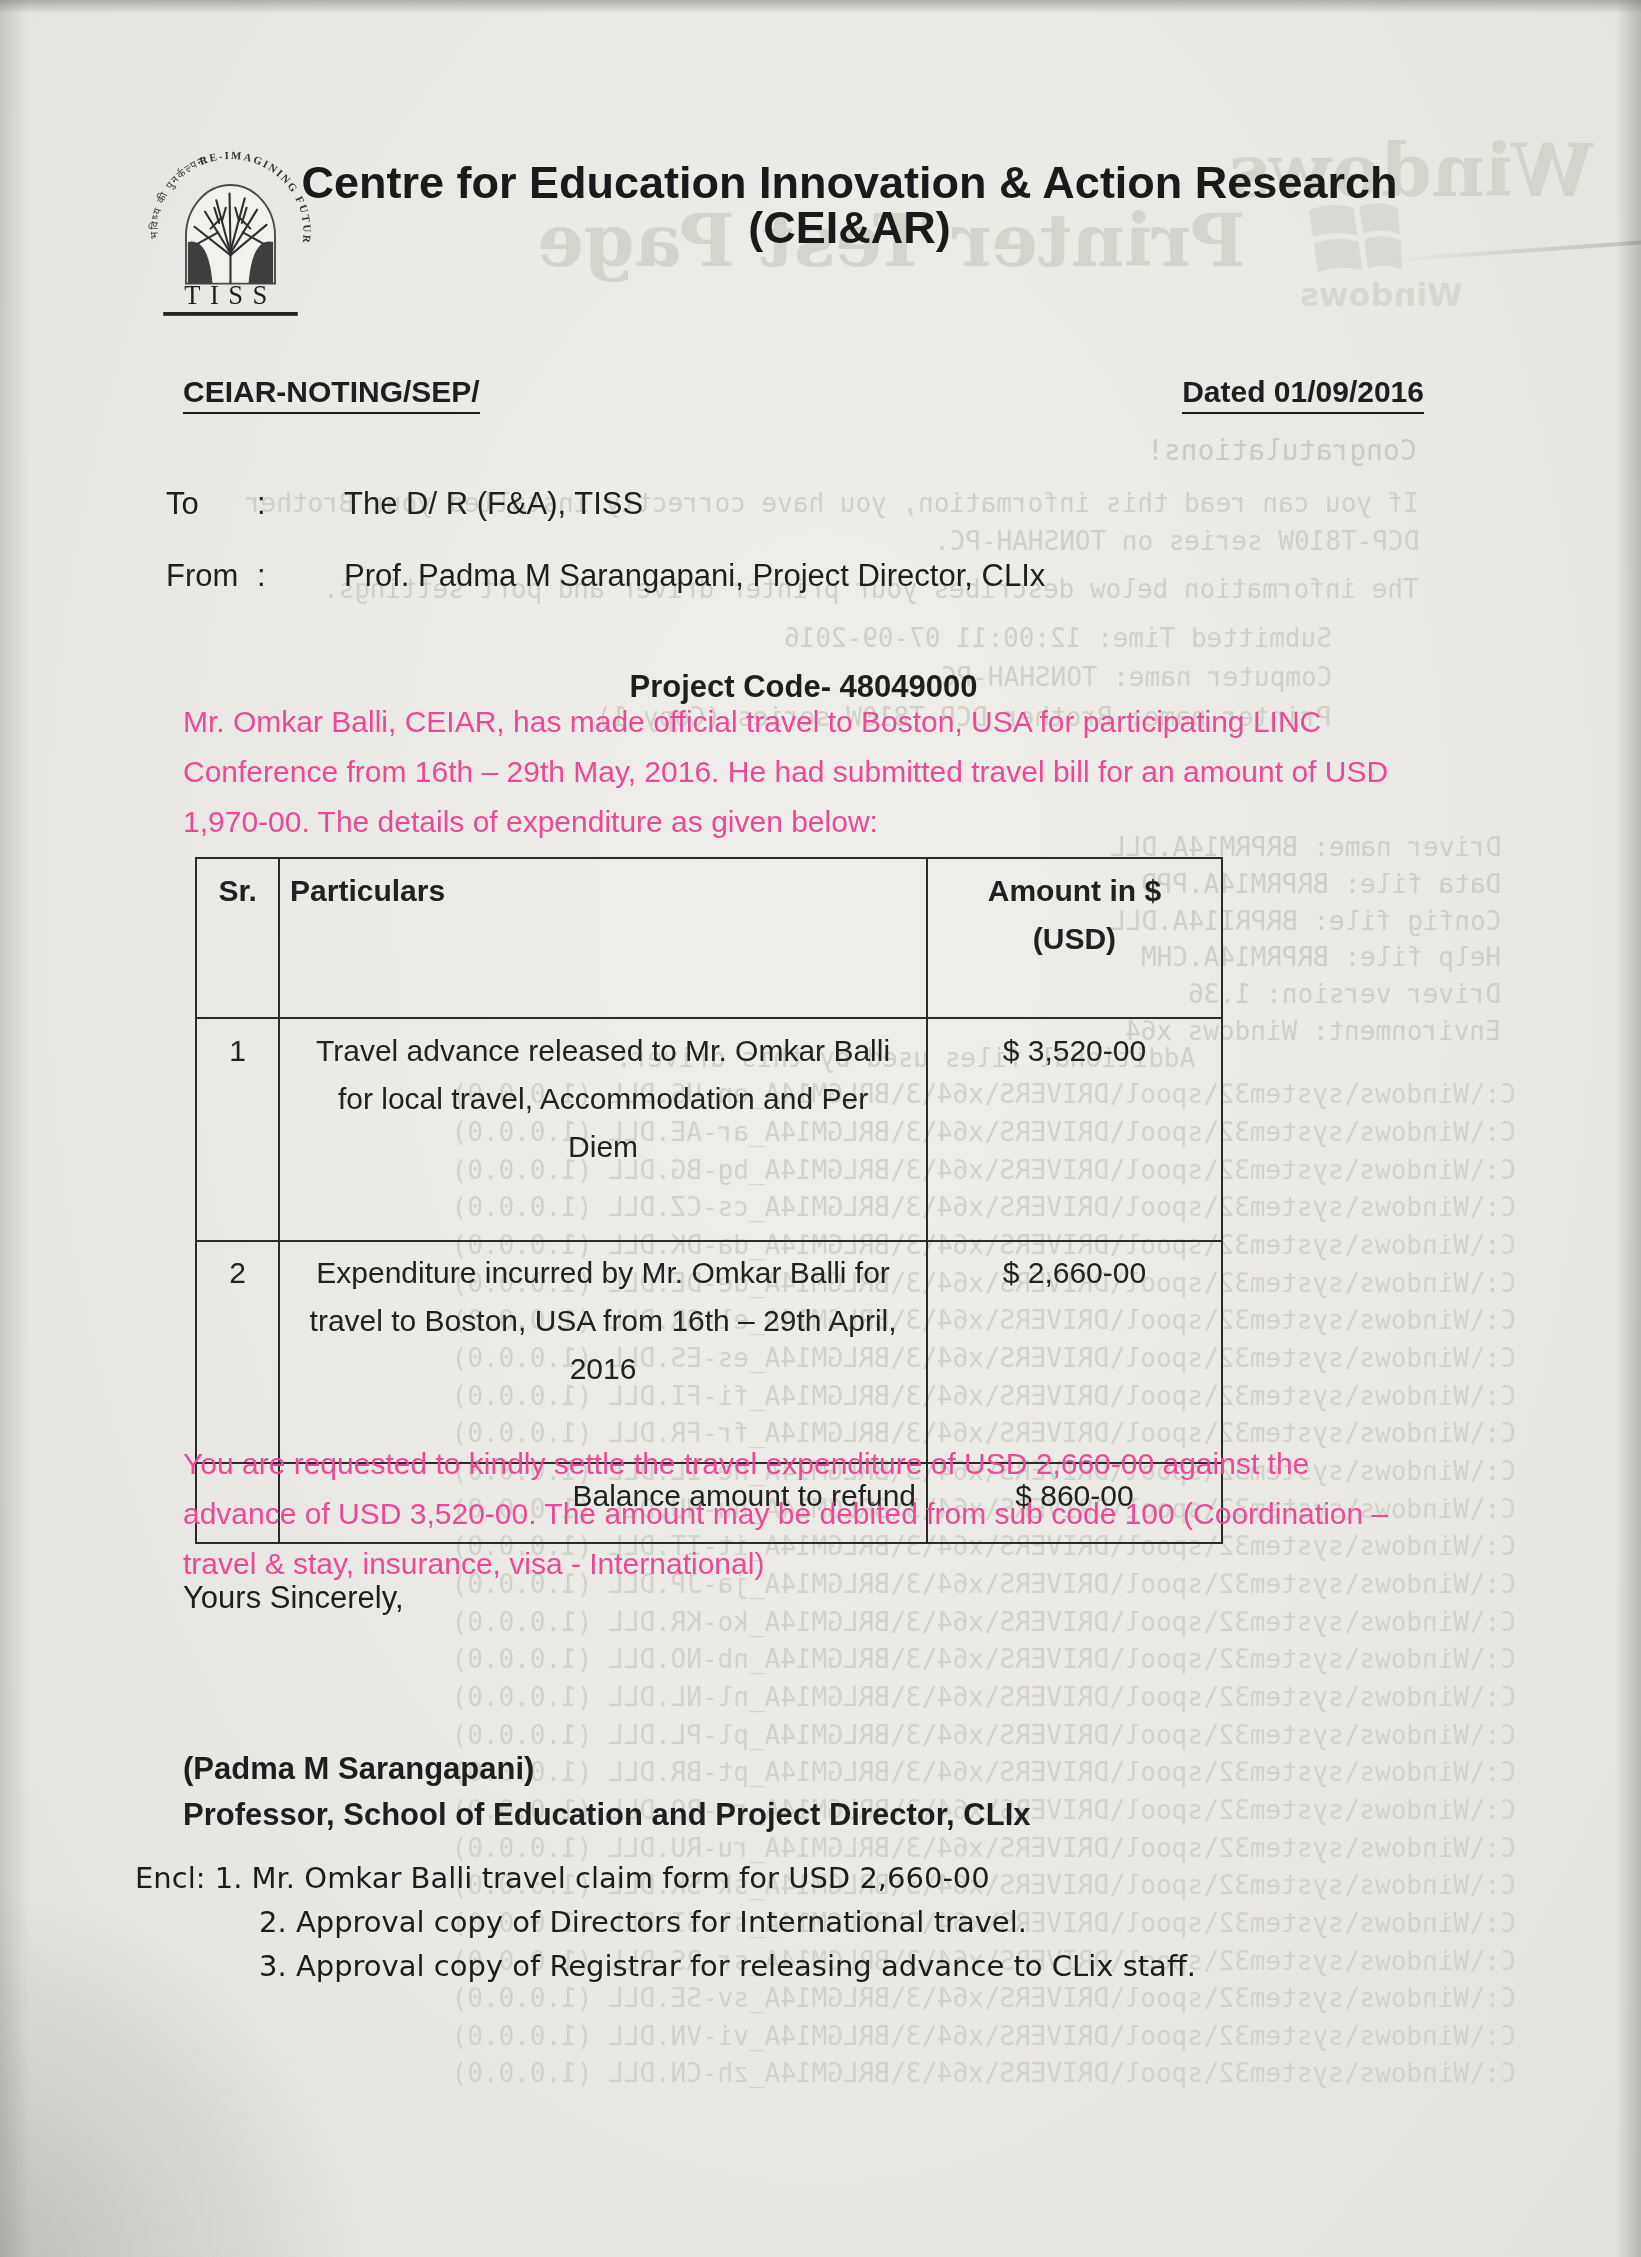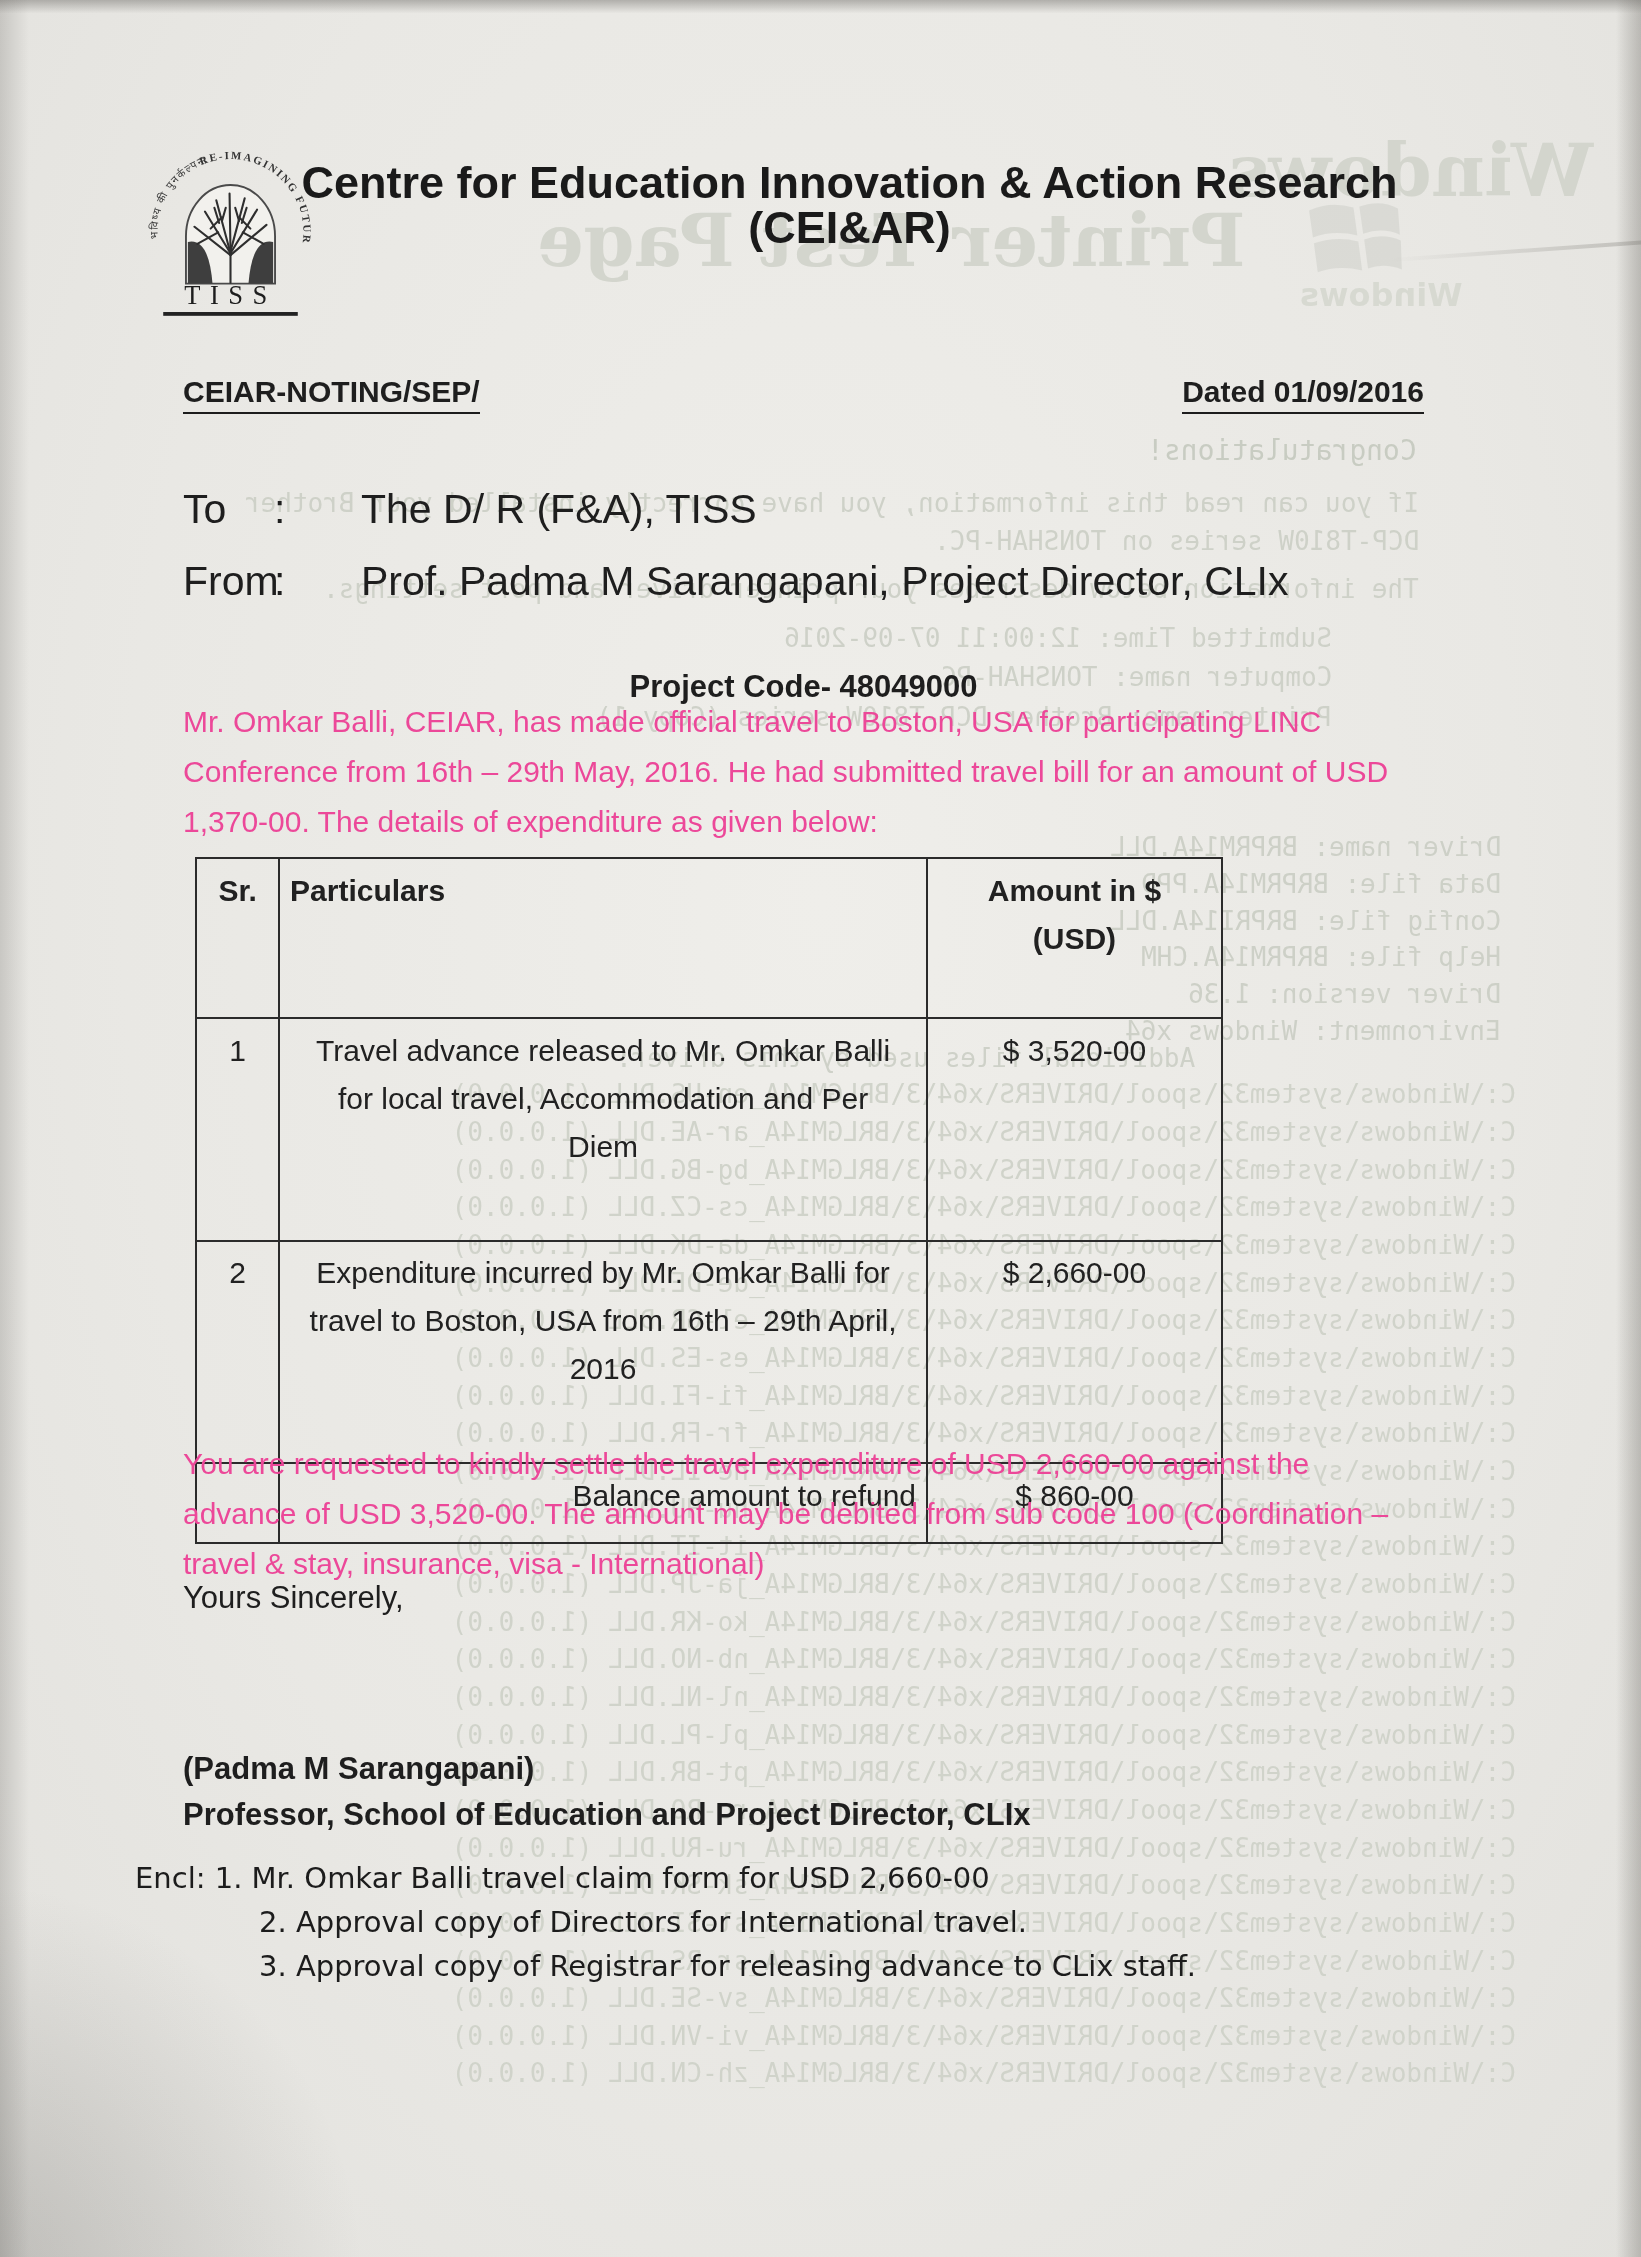--- a/index.html
+++ b/index.html
@@ -32,21 +32,21 @@
      transform:rotate(-4deg);}
   .crease-v{position:absolute;right:0;top:0;width:25px;height:100%;
      background:linear-gradient(270deg, rgba(125,122,116,.28), transparent);}
   
   .letter{position:absolute;inset:0;}
   .title-block{left:251px;top:160px;width:1197px;text-align:center;
      font-size:45px;font-weight:bold;line-height:45px;color:#1a1a1a;}
   .ref-row{left:183px;top:375px;width:1241px;display:flex;justify-content:space-between;
      font-size:30px;font-weight:bold;}
   .underlined{border-bottom:2.9px solid #1d1d1d;padding-bottom:2.9px;}
-  .addr-row{left:183px;width:1255px;font-size:41px;display:flex;align-items:center;}
+  .addr-row{left:166px;width:1255px;font-size:31px;display:flex;align-items:center;}
   .addr-label{width:91px;flex:none;}
   .addr-colon{width:87px;flex:none;}
   .proj-code{left:183px;top:623px;width:1241px;text-align:center;
      font-size:31px;font-weight:bold;margin-top:46px;}
   .para{left:183px;width:1284px;font-size:30px;line-height:50px;color:#ec4899;}
   
   .bill-table{left:195px;top:857px;border-collapse:collapse;
      font-size:30px;color:#212121;}
   .bill-table td,.bill-table th{border:2.9px solid #2b2b2b;vertical-align:top;
      padding:7.7px 9.7px;font-weight:normal;line-height:48px;}
@@ -194,21 +194,21 @@
     <span class="addr-label">From</span>
     <span class="addr-colon">:</span>
     <span>Prof. Padma M Sarangapani, Project Director, CLIx</span>
   </div>
 
   <div class="abs proj-code">Project Code- 48049000</div>
 
   <div class="abs para" style="top:697px;">
       <div>Mr. Omkar Balli, CEIAR, has made official travel to Boston, USA for participating LINC</div>
       <div>Conference from 16th – 29th May, 2016. He had submitted travel bill for an amount of USD</div>
-      <div>1,370-00. The details of expenditure as given below:</div>
+      <div>1,970-00. The details of expenditure as given below:</div>
     </div>
 
   <table class="abs bill-table">
     <tbody>
         <tr>
       <th class="col-sr" style="text-align:center;height:143px;">Sr.</th>
       <th class="col-part">Particulars</th>
       <th class="col-amt" style="text-align:center;">
         <div>Amount in $</div>
         <div>(USD)</div>

